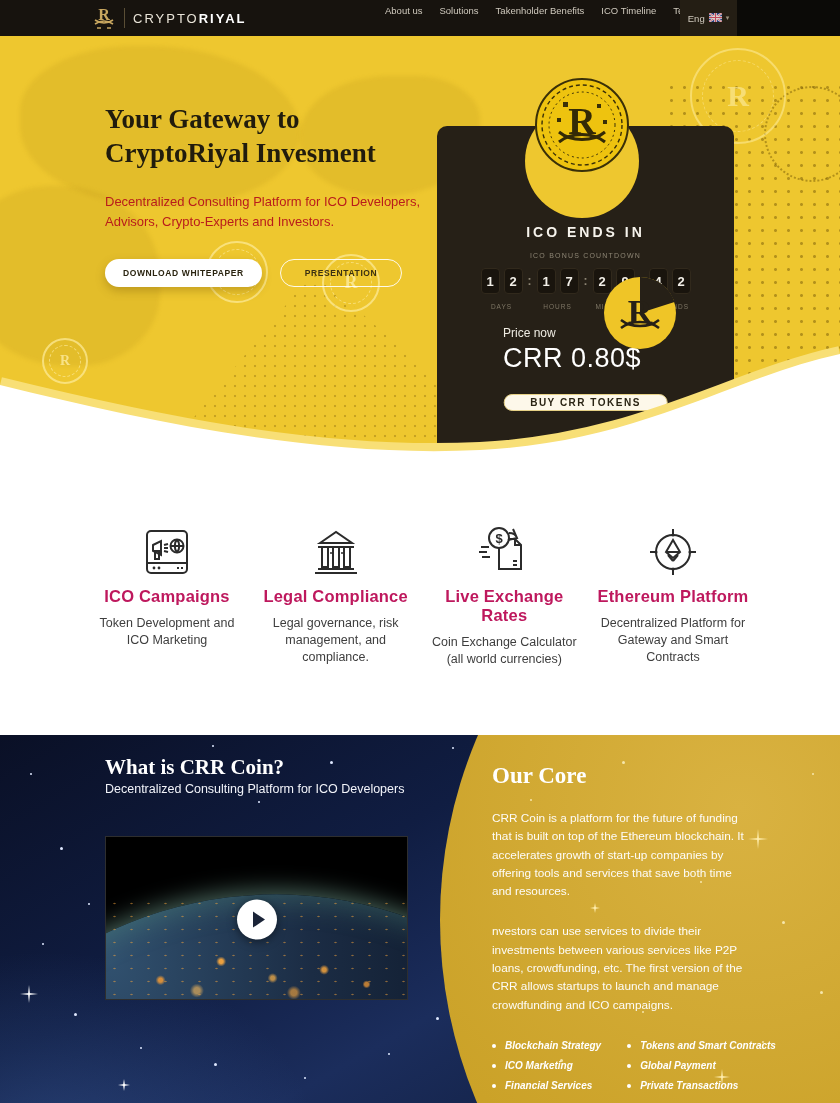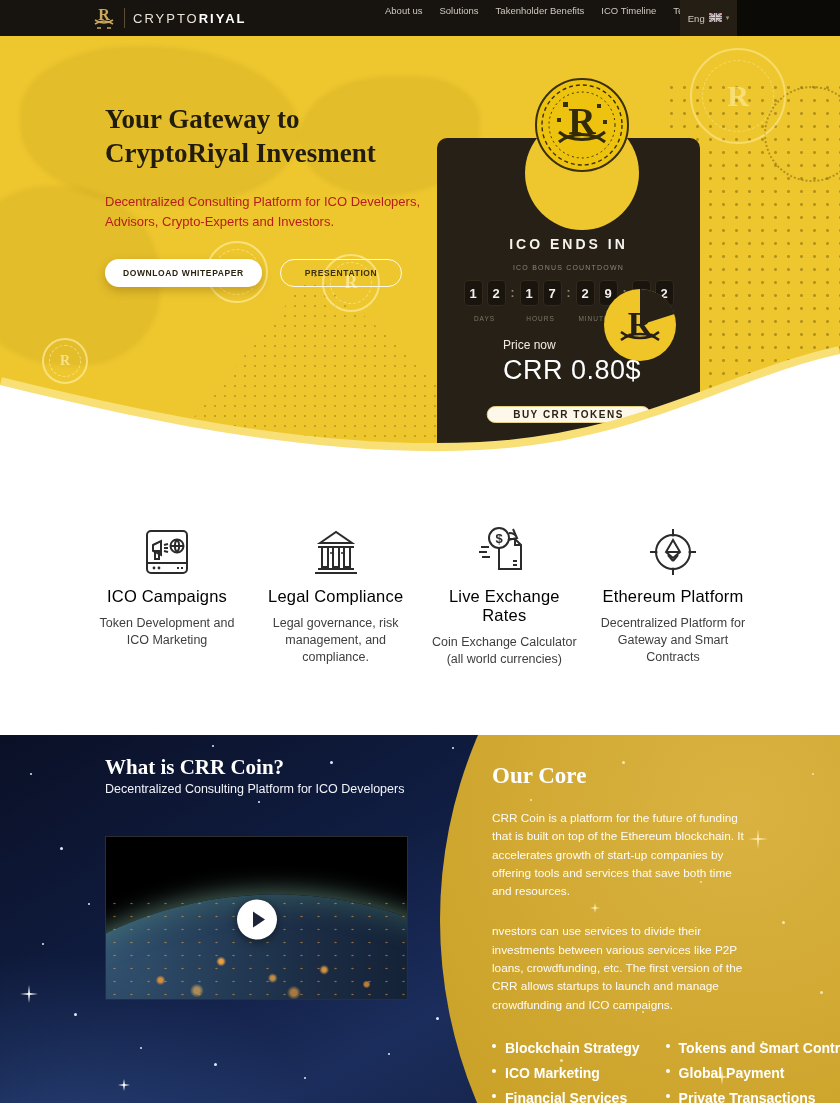--- a/index.html
+++ b/index.html
@@ -40,21 +40,21 @@
   .hero-title { font-family:"Liberation Serif", serif; font-weight:700; font-size:27px; line-height:34px; color:#211c0d; }
   .hero-sub { margin-top:22px; font-size:13px; line-height:1.5; color:#b91c1c; width:330px; }
   .hero-btns { display:flex; gap:18px; margin-top:28px; }
   .btn-whitepaper { background:#fff; color:#2a2410; font-size:8.5px; font-weight:700; letter-spacing:.6px;
     border:none; border-radius:999px; padding:8px 18px; cursor:pointer; box-shadow:0 4px 10px rgba(120,90,10,.35); }
   .btn-presentation { background:transparent; color:#3a3012; font-size:8.5px; font-weight:700; letter-spacing:.6px;
     border:1.5px solid rgba(255,255,255,.9); border-radius:999px; padding:8px 24px; cursor:pointer; }
 
   
   .ico-card { position:absolute; left:437px; top:54px; width:297px; height:376px; z-index:2; }
-  .card-body { position:absolute; left:0; top:48px; width:263px; height:340px; background:#262017; border-radius:10px; }
+  .card-body { position:absolute; left:0; top:36px; width:297px; height:340px; background:#262017; border-radius:10px; }
   .notch { position:absolute; left:88px; top:-22px; width:114px; height:114px; border-radius:50%; background:#eec72f; }
   .coin-big { position:absolute; left:98px; top:-12px; width:94px; height:94px; }
   .ico-ends { position:absolute; left:0; top:98px; width:100%; text-align:center; color:#f6f3ec;
     font-size:14px; font-weight:700; letter-spacing:3px; }
   .ico-bonus { position:absolute; left:0; top:126px; width:100%; text-align:center; color:#8d8574;
     font-size:7px; letter-spacing:1.2px; }
   .countdown { position:absolute; left:0; top:142px; width:100%; display:flex; justify-content:center;
     align-items:flex-start; gap:5px; }
   .cd-group { display:flex; flex-direction:column; align-items:center; }
   .cd-digits { display:flex; gap:4px; }
@@ -70,21 +70,21 @@
     font-size:10px; font-weight:700; letter-spacing:1.5px; border:1px solid #e6d186; border-radius:999px;
     padding:2px 26px; cursor:pointer; white-space:nowrap; }
 
   .wave { position:absolute; left:0; top:294px; width:840px; height:140px; z-index:5; pointer-events:none; }
 
   
   .features { position:absolute; left:0; top:470px; width:840px; height:265px; background:#ffffff; }
   .features-row { position:absolute; left:88px; top:55px; width:664px; display:flex; justify-content:space-between; }
   .feature { width:158px; display:flex; flex-direction:column; align-items:center; text-align:center; }
   .feature .f-icon { height:52px; display:flex; align-items:flex-end; justify-content:center; color:#2b2b2b; }
-  .feature .f-title { margin-top:10px; font-size:16.5px; font-weight:400; color:#000000; letter-spacing:.2px; }
+  .feature .f-title { margin-top:10px; font-size:16.5px; font-weight:700; color:#be185d; letter-spacing:.2px; }
   .feature .f-desc { margin-top:9px; font-size:12.5px; line-height:1.35; color:#3e3e3e; }
 
   
   .bottom { position:absolute; left:0; top:735px; width:840px; height:368px; overflow:hidden;
     background:linear-gradient(150deg,#0a1026 0%, #101d42 38%, #1b2d5c 62%, #0e1a38 100%); }
   .nebula { position:absolute; left:-80px; top:200px; width:420px; height:300px;
     background:radial-gradient(ellipse at 30% 70%, rgba(70,110,180,.35), transparent 65%); }
   .gold-circle { position:absolute; left:440px; top:-284px; width:938px; height:938px; border-radius:50%;
     background:radial-gradient(circle at 32% 38%, #d9b241 0%, #cba228 45%, #b78e1b 100%); }
   .star { position:absolute; border-radius:50%; background:#dfe8ff; }
@@ -120,21 +120,21 @@
     border-radius:50%; background:#fff; box-shadow:0 2px 10px rgba(0,0,0,.5); display:flex; align-items:center; justify-content:center; }
   .play-btn .tri { width:0; height:0; border-left:12px solid #1b2438; border-top:8px solid transparent;
     border-bottom:8px solid transparent; margin-left:4px; }
 
   .core-block { position:absolute; left:492px; top:28px; width:258px; z-index:2; }
   .core-title { font-family:"Liberation Serif", serif; font-weight:700; font-size:23px; color:#fff; }
   .core-para { margin-top:20px; font-size:11.8px; line-height:1.55; color:rgba(255,255,255,.96); }
   .core-para + .core-para { margin-top:22px; }
   .core-lists { display:flex; gap:26px; margin-top:26px; }
   .core-list { list-style:none; }
-  .core-list li { position:relative; padding-left:13px; font-size:14px; font-weight:700; color:#fff; margin-bottom:9px; white-space:nowrap; }
+  .core-list li { position:relative; padding-left:13px; font-size:10px; font-weight:700; color:#fff; margin-bottom:9px; white-space:nowrap;font-style:italic; }
   .core-list li::before { content:''; position:absolute; left:0; top:4px; width:4px; height:4px; border-radius:50%; background:#fff; }
 </style>
 </head>
 <body>
 
 <div class="page">
 
   <header class="navbar">
     <div class="nav-right-dark"></div>
     <div class="brand">

